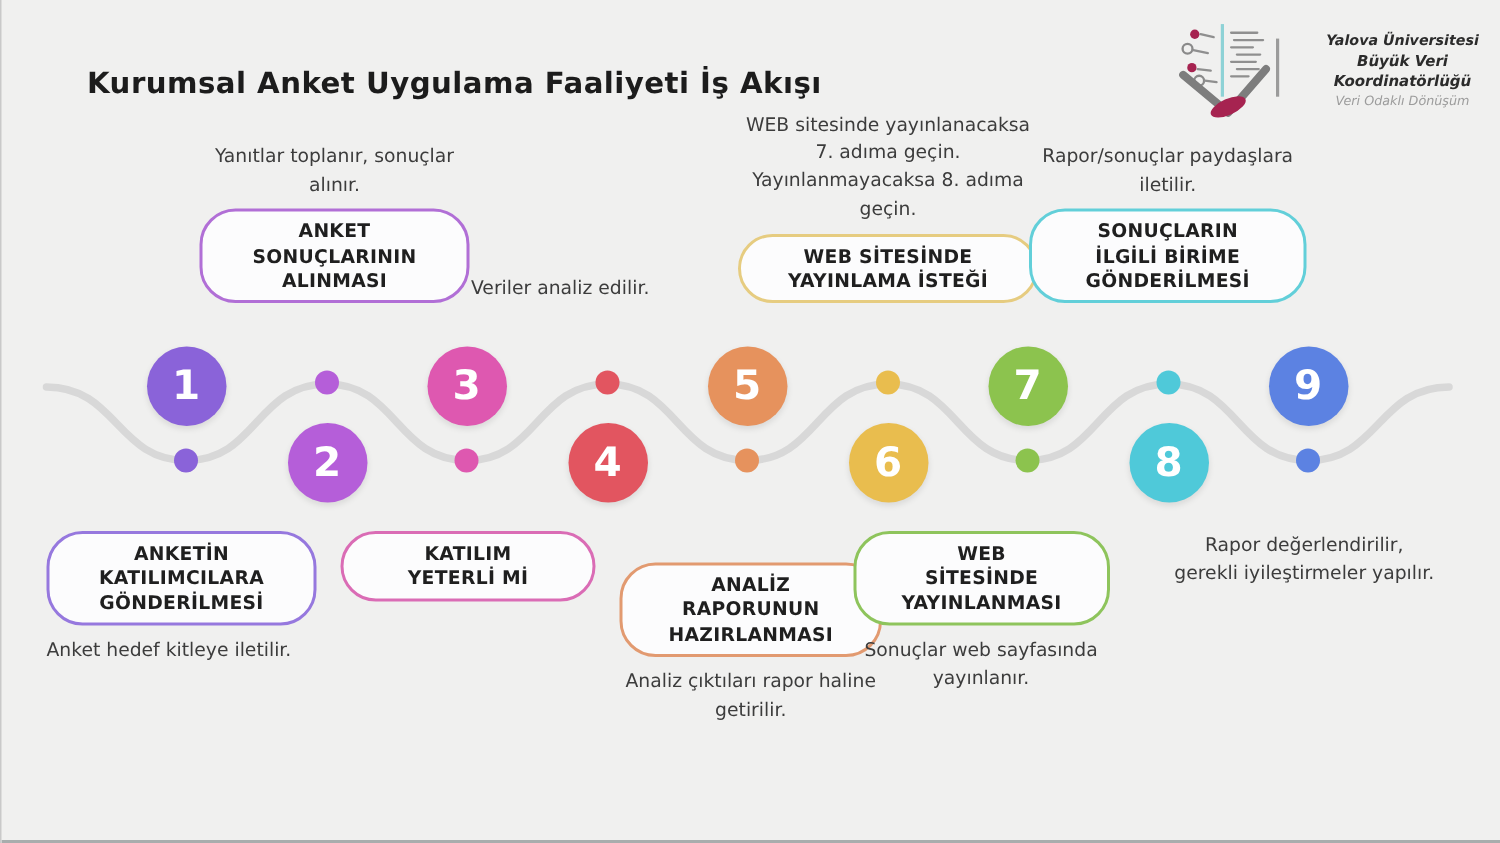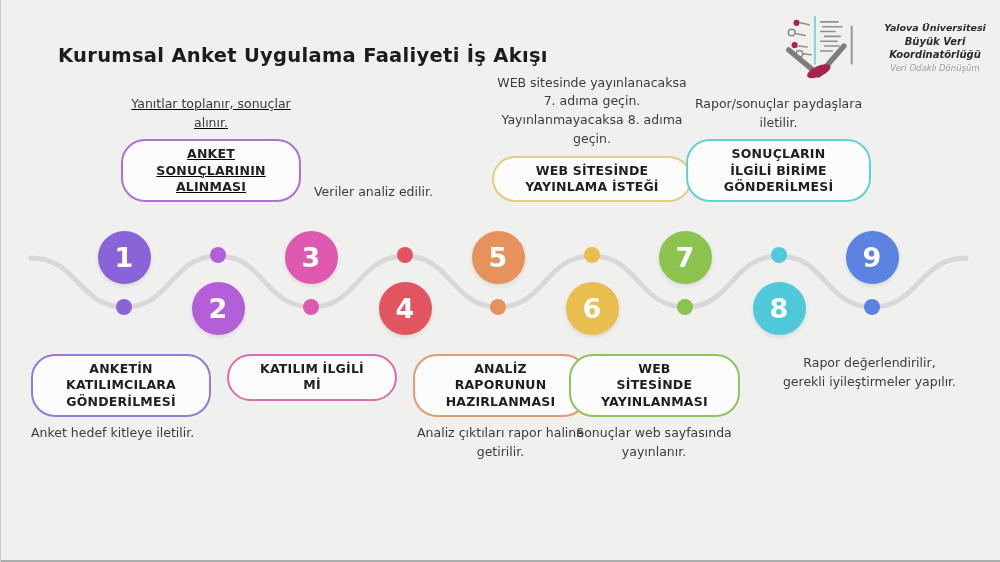--- a/index.html
+++ b/index.html
@@ -108,45 +108,45 @@
 <div class="big-circle" style="left: 96.5px; top: 230.5px; background-color: rgb(138, 99, 217);">1</div>
 <div class="big-circle" style="left: 190.5px; top: 281.5px; background-color: rgb(181, 94, 217);">2</div>
 <div class="big-circle" style="left: 283.5px; top: 230.5px; background-color: rgb(222, 88, 176);">3</div>
 <div class="big-circle" style="left: 377.5px; top: 281.5px; background-color: rgb(226, 85, 96);">4</div>
 <div class="big-circle" style="left: 470.5px; top: 230.5px; background-color: rgb(230, 146, 93);">5</div>
 <div class="big-circle" style="left: 564.5px; top: 281.5px; background-color: rgb(233, 189, 78);">6</div>
 <div class="big-circle" style="left: 657.5px; top: 230.5px; background-color: rgb(140, 195, 78);">7</div>
 <div class="big-circle" style="left: 751.5px; top: 281.5px; background-color: rgb(79, 201, 217);">8</div>
 <div class="big-circle" style="left: 844.5px; top: 230.5px; background-color: rgb(92, 130, 226);">9</div>
 
-<div class="step-group top" style="left:120px; width:180px;text-decoration:underline;">
+<div class="step-group top" style="left:132px; width:180px;">
   <p class="desc">Yanıtlar toplanır, sonuçlar alınır.</p>
   <div class="pill" style="border-color: rgb(177, 111, 214);">ANKET SONUÇLARININ ALINMASI</div>
 </div>
 <div class="step-group top" style="left:313px; width:180px;">
   <p class="desc">Veriler analiz edilir.</p>
 </div>
 <div class="step-group top" style="left:491px; width:200px;">
   <p class="desc">WEB sitesinde yayınlanacaksa 7. adıma geçin. Yayınlanmayacaksa 8. adıma geçin.</p>
   <div class="pill" style="border-color: rgb(230, 204, 128);">WEB SİTESİNDE YAYINLAMA İSTEĞİ</div>
 </div>
 <div class="step-group top" style="left:685px; width:185px;">
   <p class="desc">Rapor/sonuçlar paydaşlara iletilir.</p>
   <div class="pill" style="border-color: rgb(98, 207, 217);">SONUÇLARIN İLGİLİ BİRİME GÖNDERİLMESİ</div>
 </div>
 
 <div class="step-group bottom" style="left:30px; width:180px;">
   <div class="pill" style="border-color: rgb(150, 120, 222);">ANKETİN KATILIMCILARA GÖNDERİLMESİ</div>
   <p class="desc">Anket hedef kitleye iletilir.</p>
 </div>
 <div class="step-group bottom" style="left:226px; width:170px;">
-  <div class="pill" style="border-color: rgb(218, 108, 181);">KATILIM İLGİLİ Mİ</div>
+  <div class="pill" style="border-color: rgb(218, 108, 181);">KATILIM YETERLİ Mİ</div>
 </div>
 <div class="step-group bottom" style="left:412px; width:175px;">
-  <div class="pill" style="border-color: rgb(226, 154, 112);">ANALİZ RAPORUNUN HAZIRLANMASI</div>
+  <div class="pill" style="border-color: rgb(226, 154, 112); margin-top: 21px;">ANALİZ RAPORUNUN HAZIRLANMASI</div>
   <p class="desc">Analiz çıktıları rapor haline getirilir.</p>
 </div>
 <div class="step-group bottom" style="left:568px; width:170px;">
   <div class="pill" style="border-color: rgb(142, 196, 92);">WEB SİTESİNDE YAYINLANMASI</div>
   <p class="desc">Sonuçlar web sayfasında yayınlanır.</p>
 </div>
 <div class="step-group bottom" style="left:781px; width:175px;">
   <p class="desc">Rapor değerlendirilir, gerekli iyileştirmeler yapılır.</p>
 </div>
 

